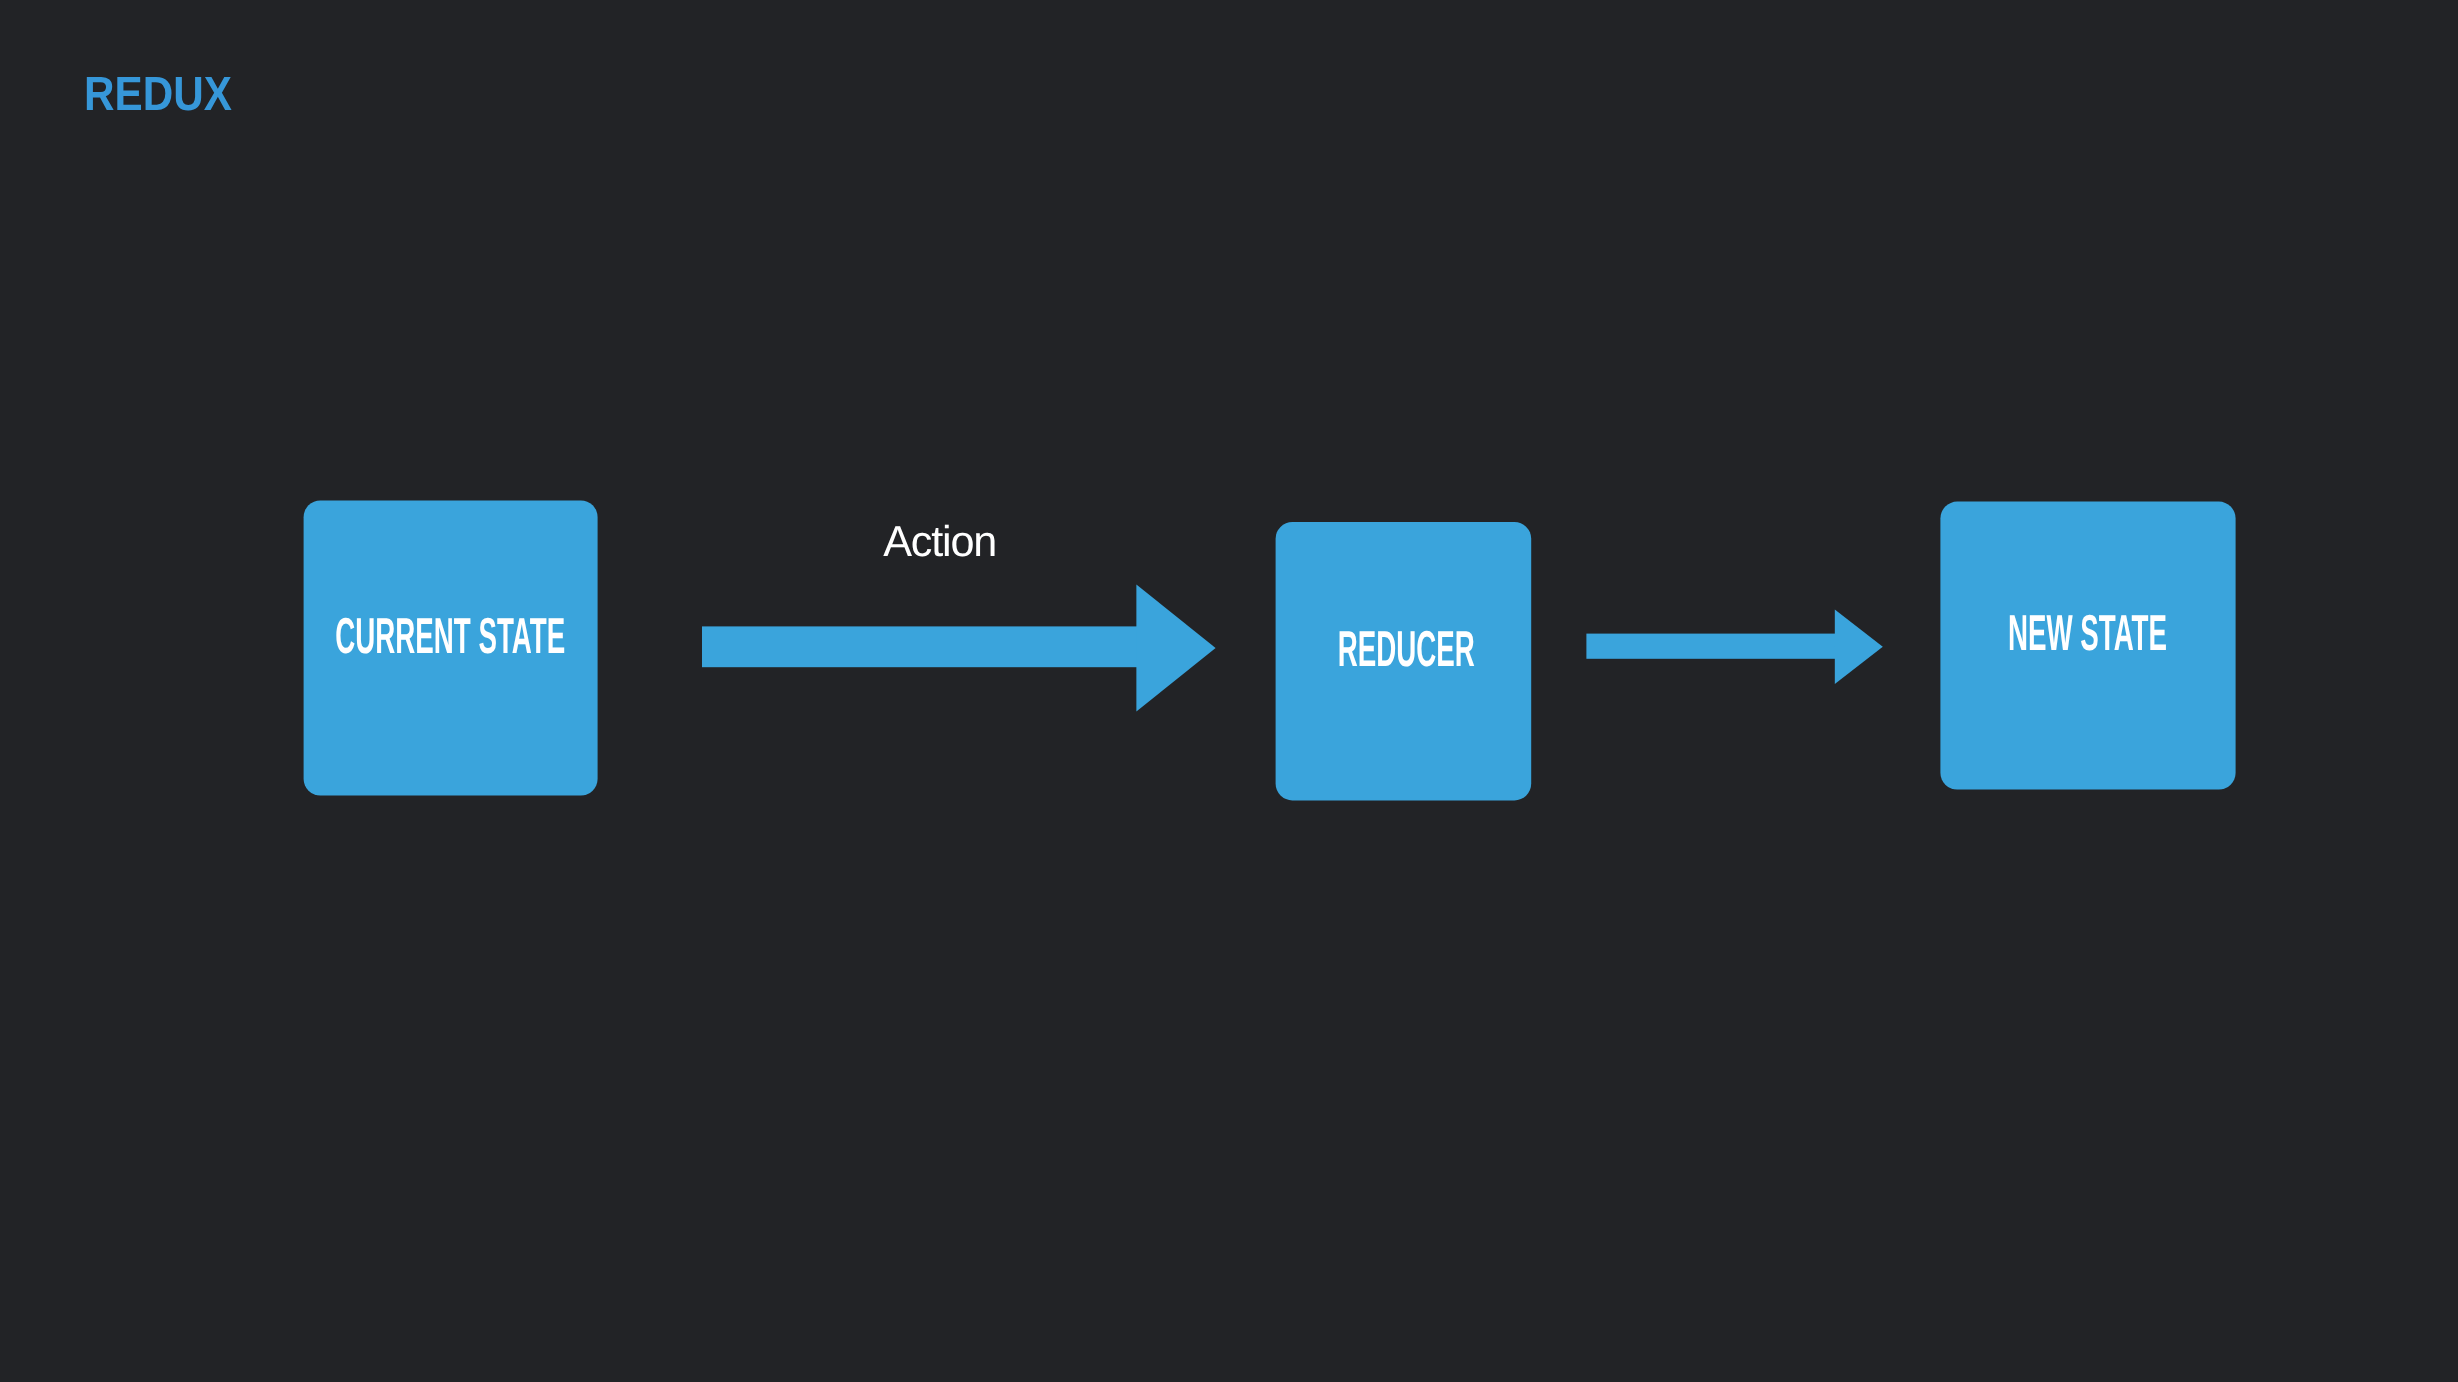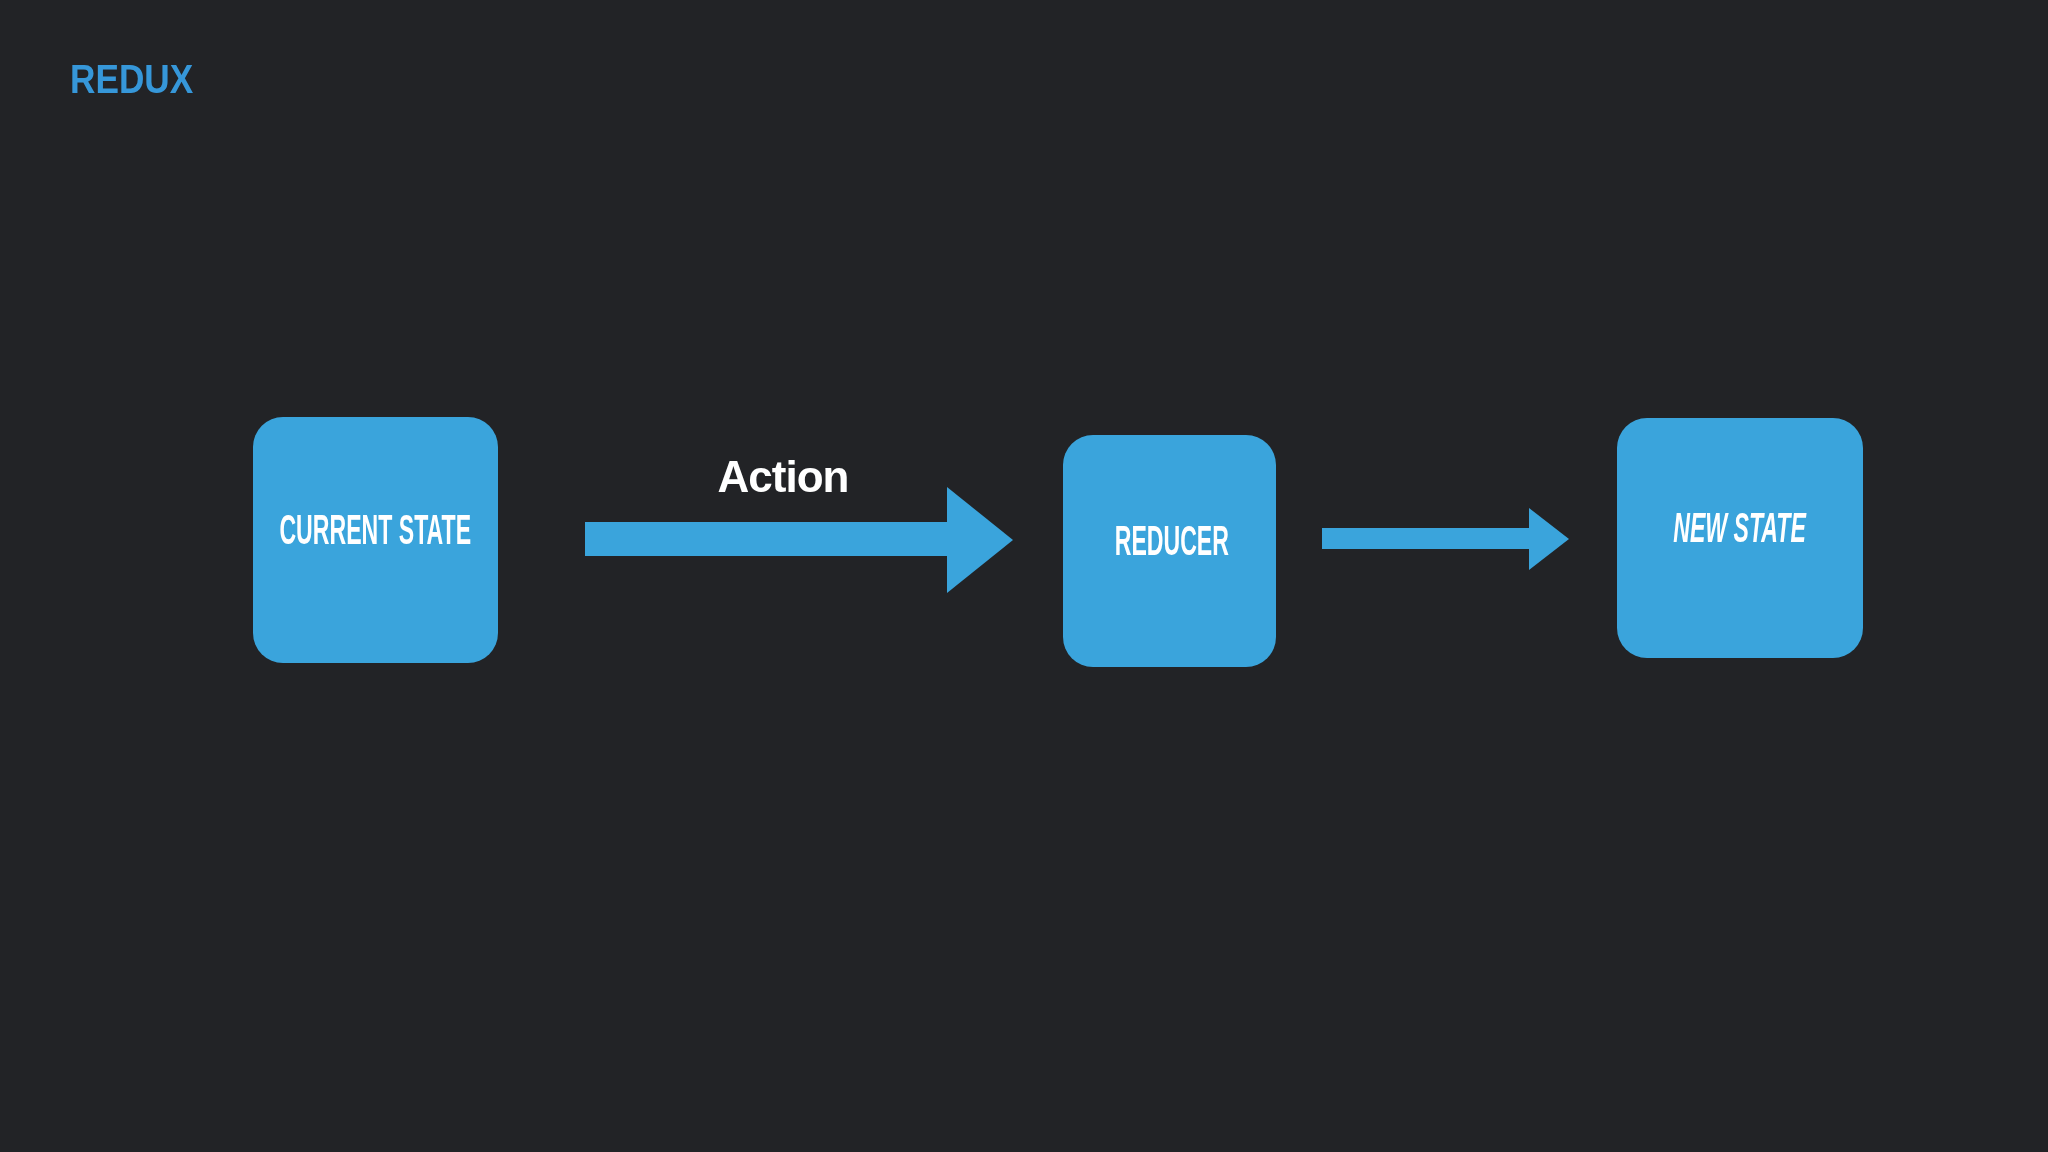--- a/index.html
+++ b/index.html
@@ -54,46 +54,46 @@
     font-size: 56px;
     font-weight: normal;
     letter-spacing: -1px;
     color: var(--title-blue);
     white-space: nowrap;
   }
 
   .node {
     position: absolute;
     background: var(--shape-blue);
-    border-radius: 30px;
+    border-radius: 14px;
     display: flex;
     align-items: center;
     justify-content: center;
   }
   .node-current { left: 253px; top: 417px; width: 245px; height: 246px; }
   .node-reducer { left: 1063px; top: 435px; width: 213px; height: 232px; justify-content: flex-end; }
-  .node-new     { left: 1617px; top: 418px; width: 246px; height: 240px; font-style: italic; }
+  .node-new     { left: 1617px; top: 418px; width: 246px; height: 240px; }
 
   .node-label {
     display: inline-block;
     font-size: 42px;
     font-weight: bold;
     color: var(--node-label-white);
     white-space: nowrap;
     transform: scaleX(0.55) translateY(-10px);
     transform-origin: center center;
   }
 
   .edge-label {
     position: absolute;
     left: 783px;
-    top: 452px;
+    top: 430px;
     transform: translateX(-50%);
-    font-size: 44px;
-    font-weight: bold;
+    font-size: 36px;
+    font-weight: normal;
     letter-spacing: -1px;
     color: var(--node-label-white);
     white-space: nowrap;
   }
 
   .arrow { position: absolute; }
   .arrow .shaft { position: absolute; background: var(--shape-blue); }
   .arrow .head {
     position: absolute;
     width: 0; height: 0;

